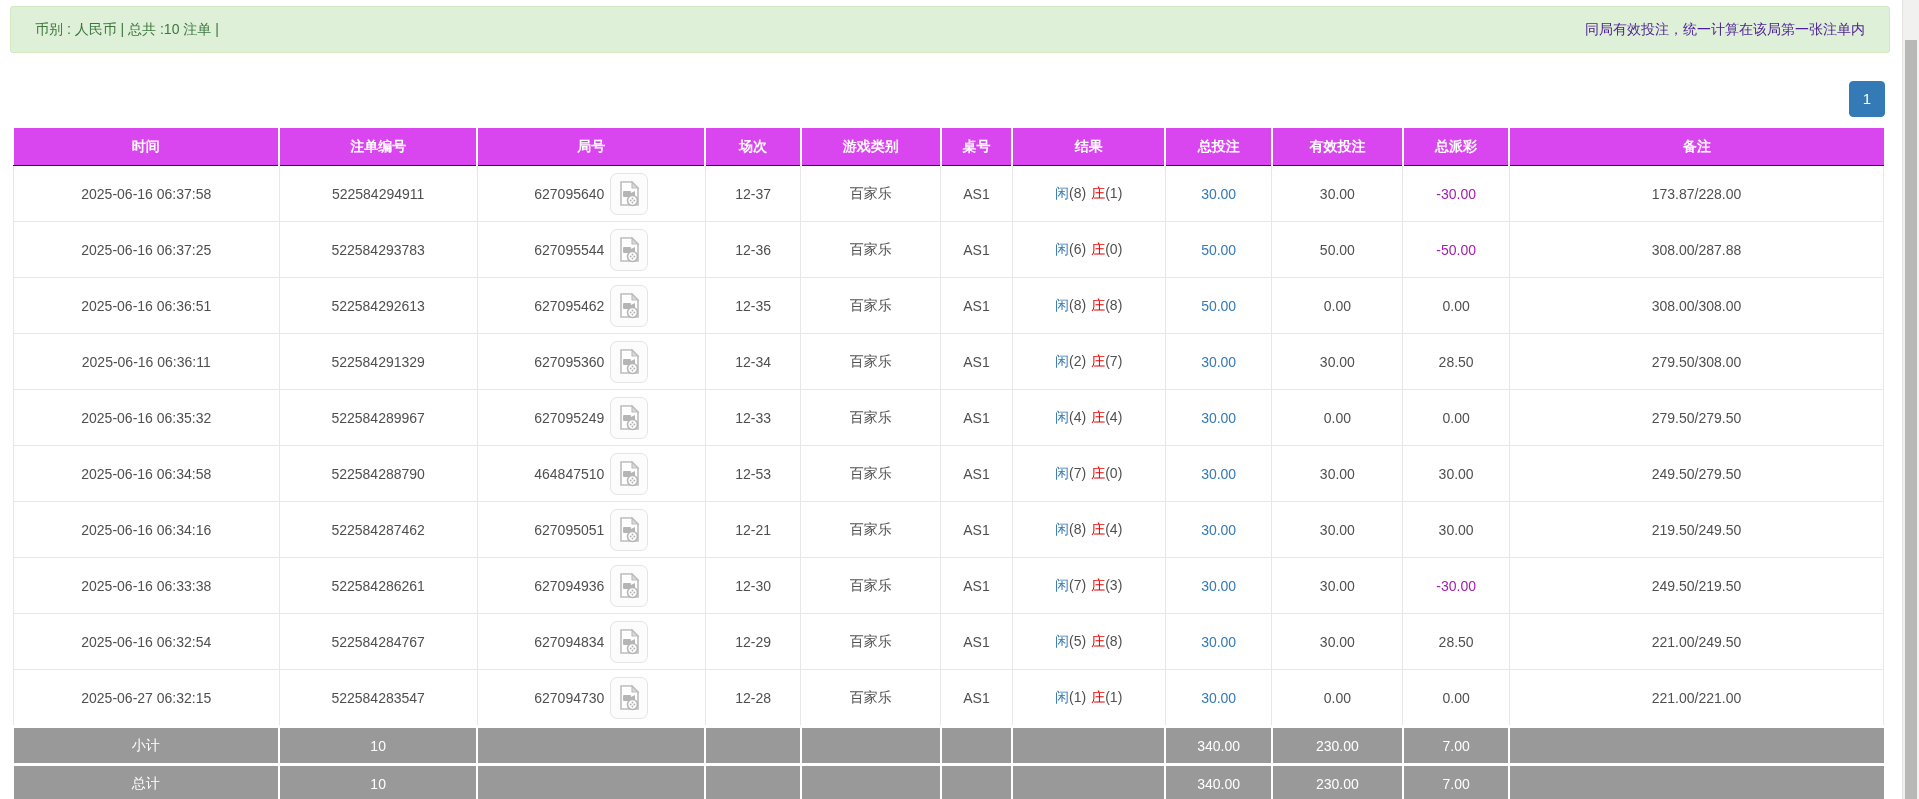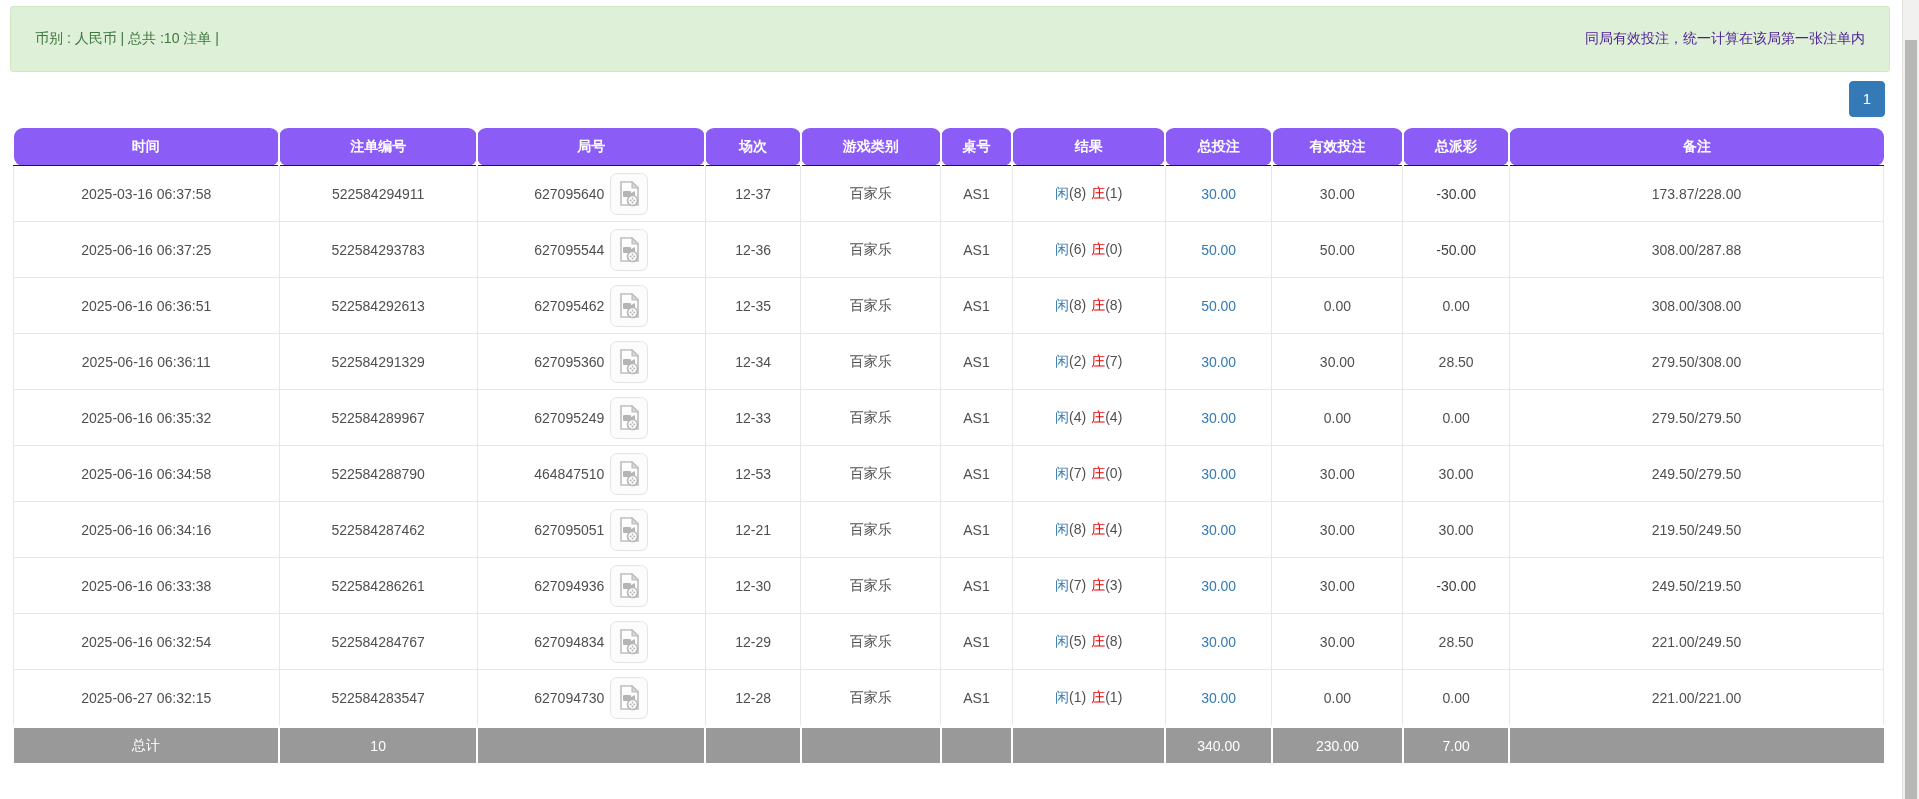--- a/index.html
+++ b/index.html
@@ -6,21 +6,21 @@
   body{
     width:1919px;height:799px;
     background:#ffffff;
     font-family:"Liberation Sans","DejaVu Sans",sans-serif;
     overflow:hidden;position:relative;
   }
   .page{position:absolute;inset:0;}
 
   
   .alert{
-    position:absolute;left:10px;right:29px;top:6px;height:66px;
+    position:absolute;left:10px;right:29px;top:6px;height:47px;
     background:#dff0d8;border:1px solid #d2e8c2;border-radius:3px;
     box-sizing:border-box;
     display:flex;align-items:center;justify-content:space-between;
     padding:0 24px;font-size:14px;color:#3c763d;
   }
   .alert .notice{color:#4c1d95;}
 
   
   .pager{position:absolute;top:81px;right:34px;}
   .page-btn{
@@ -29,40 +29,40 @@
     text-align:center;padding:0;cursor:pointer;font-family:inherit;
   }
 
   
   table.records{
     position:absolute;left:13px;top:128px;width:1871px;
     border-collapse:collapse;table-layout:fixed;
     font-size:14px;color:#4f4f4f;
   }
   thead th{
-    background:#8b5cf6;color:#ffffff;font-weight:bold;
+    background:#d946ef;color:#ffffff;font-weight:bold;
     height:35px;text-align:center;font-size:14px;
-    border-right:2px solid #ffffff;border-bottom:1px solid #1b1b1b;border-radius:9px;
+    border-right:2px solid #ffffff;border-bottom:1px solid #1b1b1b;
   }
   thead th:last-child{border-right:none;}
   tbody td{
     height:53px;text-align:center;background:#ffffff;
     border:1px solid #e7e7e7;vertical-align:middle;
   }
   tfoot td{
     height:33px;text-align:center;background:#999999;color:#ffffff;
     border-right:2px solid #ffffff;border-top:3px solid #ffffff;
   }
   tfoot td:last-child{border-right:none;}
 
   .bet-link{color:#337ab7;text-decoration:none;cursor:pointer;}
   .player{color:#337ab7;}
   .banker{color:#e80000;margin-left:5px;}
   .paren{color:#4f4f4f;}
-  .payout.neg{color:#404040;}
+  .payout.neg{color:#a21caf;}
 
   
   .video-btn{
     display:inline-block;vertical-align:middle;margin-left:6px;
     width:38px;height:42px;background:#fcfcfc;
     border:1px solid #e4e4e4;border-radius:7px;padding:0;cursor:pointer;
   }
   .video-btn svg{display:block;margin:auto;}
   .round-num{display:inline-block;vertical-align:middle;}
 
@@ -114,21 +114,21 @@
           <th>桌号</th>
           <th>结果</th>
           <th>总投注</th>
           <th>有效投注</th>
           <th>总派彩</th>
           <th>备注</th>
         </tr>
     </thead>
     <tbody>
         <tr>
-    <td>2025-03-16 06:37:58</td>
+    <td>2025-06-16 06:37:58</td>
     <td>522584294911</td>
     <td>
       <span class="round-num">627095640</span><button class="video-btn" title=""><svg width="24" height="28" viewBox="0 0 24 28" fill="none" xmlns="http://www.w3.org/2000/svg">
           <path d="M4 2 H15 L21 8 V25 H4 Z" fill="#ffffff" stroke="#bdbdbd" stroke-width="1.6"></path>
           <path d="M15 2 V8 H21 Z" fill="#d9d9d9" stroke="#bdbdbd" stroke-width="1.2"></path>
           <rect x="6" y="11" width="8" height="6" rx="1" fill="#b5b5b5"></rect>
           <path d="M14 13 L18 11 V17 L14 15 Z" fill="#b5b5b5"></path>
           <circle cx="15.5" cy="20.5" r="5" fill="#ffffff" stroke="#b5b5b5" stroke-width="1.6"></circle>
           <circle cx="15.5" cy="18.6" r="1" fill="#b5b5b5"></circle>
           <circle cx="13.6" cy="20.5" r="1" fill="#b5b5b5"></circle>
@@ -386,20 +386,33 @@
       <span class="player">闲</span><span class="paren">(1)</span><span class="banker">庄</span><span class="paren">(1)</span>
     </td>
     <td><a class="bet-link">30.00</a></td>
     <td>0.00</td>
     <td class="payout">0.00</td>
     <td>221.00/221.00</td>
   </tr>
       </tbody>
     <tfoot>
       <tr>
+        <td>小计</td>
+        <td>10</td>
+        <td></td>
+          <td></td>
+        <td></td>
+          <td></td>
+        <td></td>
+        <td>340.00</td>
+        <td>230.00</td>
+        <td>7.00</td>
+        <td></td>
+      </tr>
+      <tr>
         <td>总计</td>
         <td>10</td>
         <td></td>
           <td></td>
         <td></td>
           <td></td>
         <td></td>
         <td>340.00</td>
         <td>230.00</td>
         <td>7.00</td>

